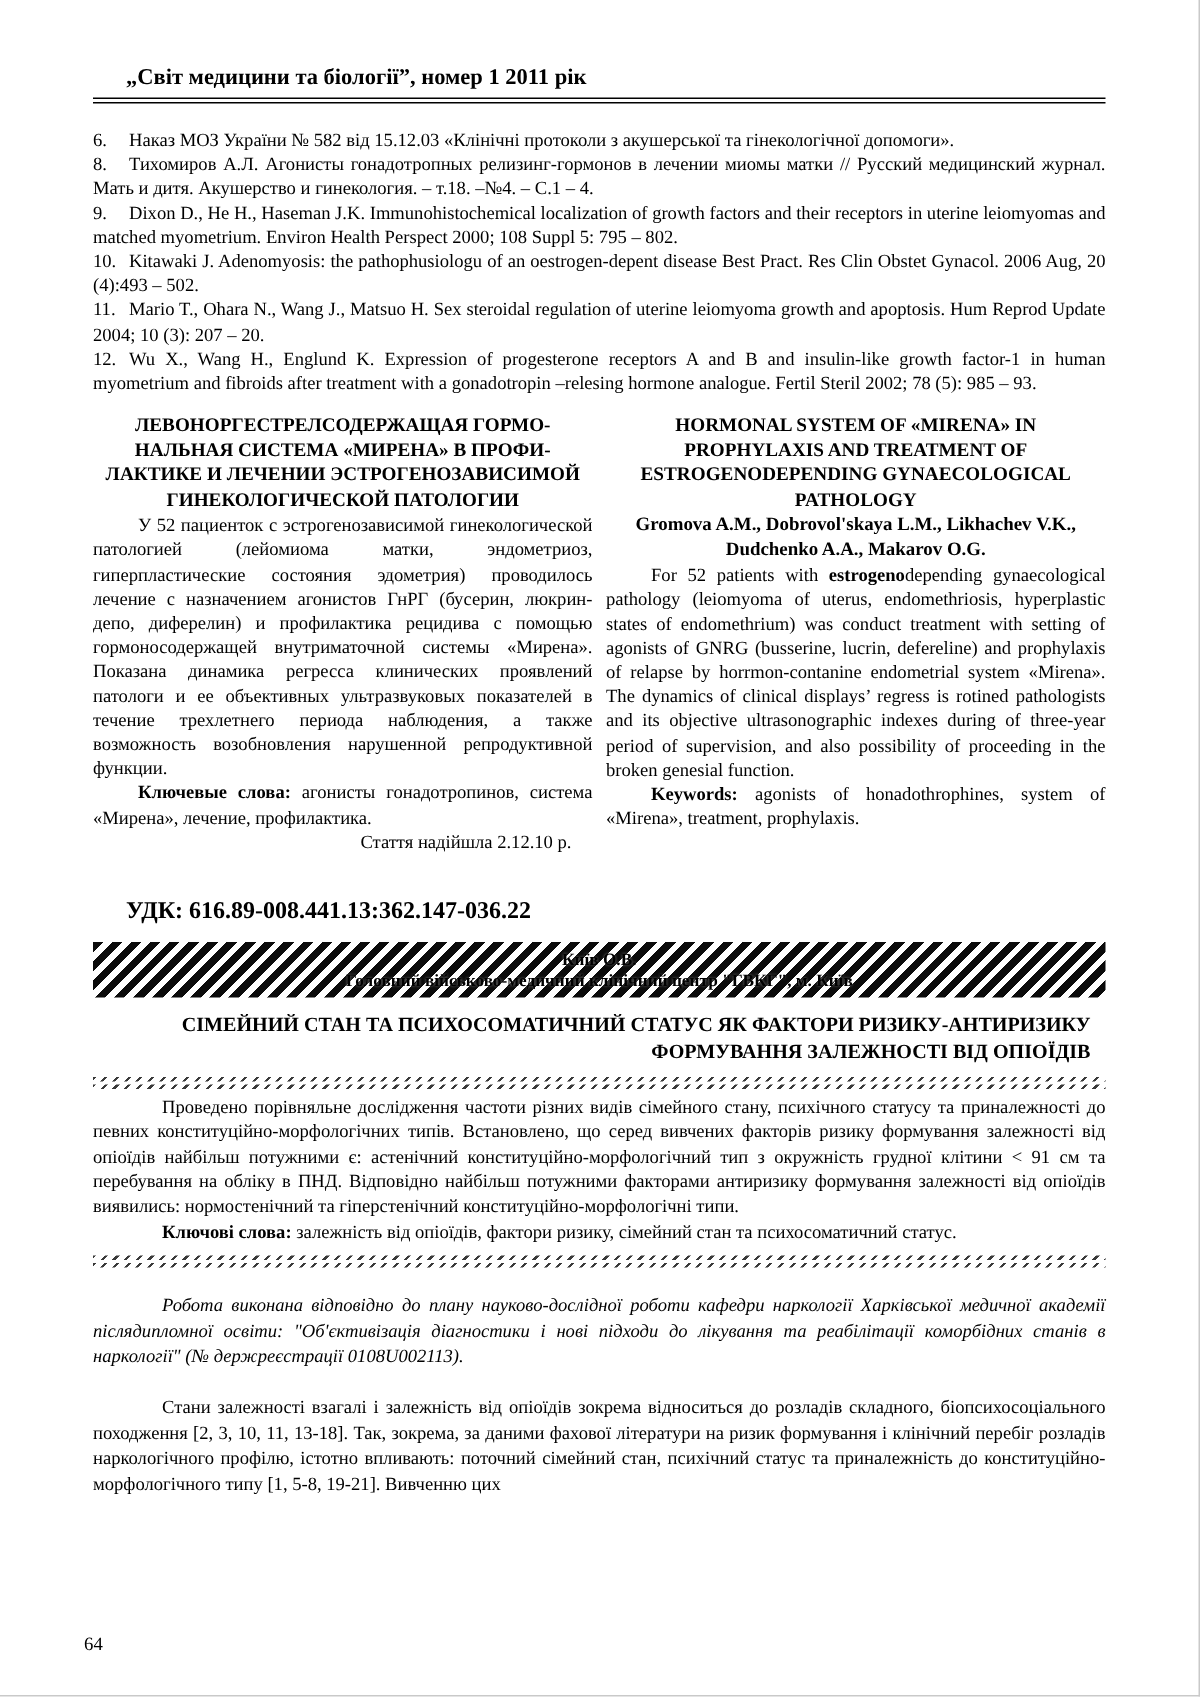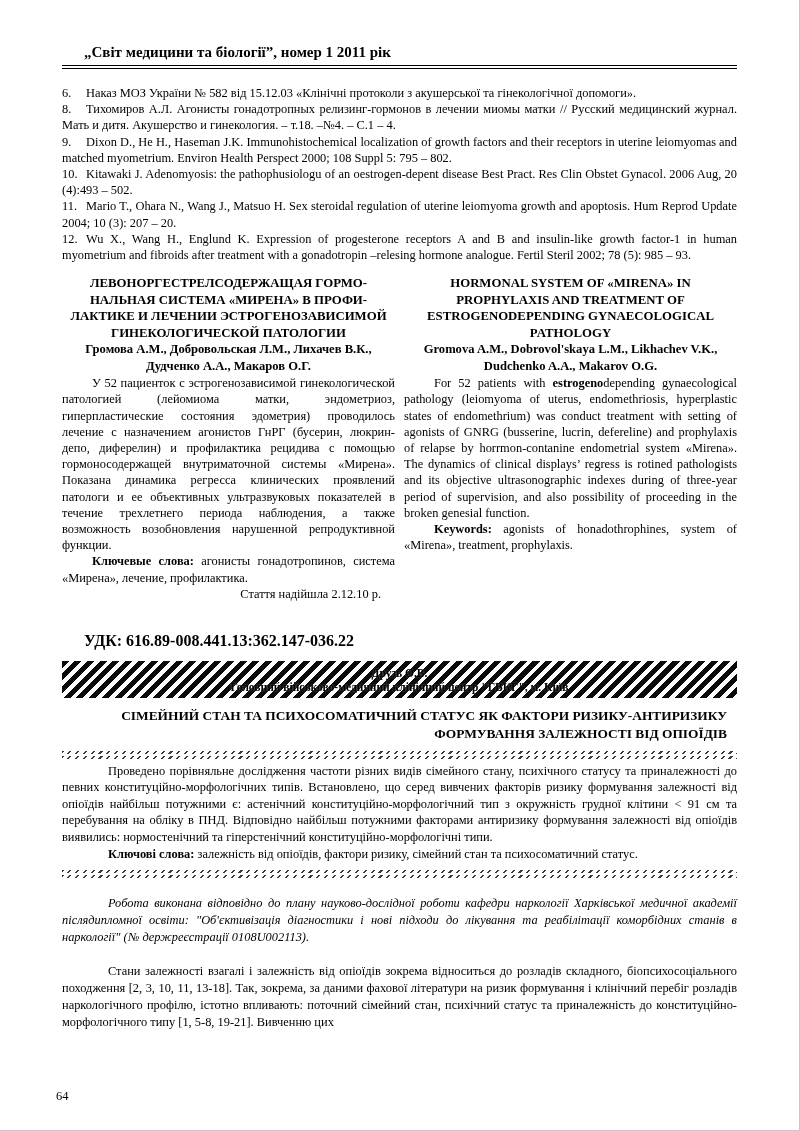--- a/index.html
+++ b/index.html
@@ -104,37 +104,36 @@
     <p class="ref"><span class="ref-num">9.</span><span>Dixon D., He H., Haseman J.K. Immunohistochemical localization of growth factors and their receptors in uterine leiomyomas and matched myometrium. Environ Health Perspect 2000; 108 Suppl 5: 795 – 802.</span></p>
     <p class="ref"><span class="ref-num">10.</span><span>Kitawaki J. Adenomyosis: the pathophusiologu of an oestrogen-depent disease Best Pract. Res Clin Obstet Gynacol. 2006 Aug, 20 (4):493 – 502.</span></p>
     <p class="ref"><span class="ref-num">11.</span><span>Mario T., Ohara N., Wang J., Matsuo H. Sex steroidal regulation of uterine leiomyoma growth and apoptosis. Hum Reprod Update 2004; 10 (3): 207 – 20.</span></p>
     <p class="ref"><span class="ref-num">12.</span><span>Wu X., Wang H., Englund K. Expression of progesterone receptors A and B and insulin-like growth factor-1 in human myometrium and fibroids after treatment with a gonadotropin –relesing hormone analogue. Fertil Steril 2002; 78 (5): 985 – 93.</span></p>
   </div>
 
 
   <div class="abstract-cols">
     <div class="col">
       <div class="col-title">ЛЕВОНОРГЕСТРЕЛСОДЕРЖАЩАЯ ГОРМО­НАЛЬНАЯ СИСТЕМА «МИРЕНА» В ПРОФИ­ЛАКТИКЕ И ЛЕЧЕНИИ ЭСТРОГЕНОЗАВИ­СИМОЙ ГИНЕКОЛОГИЧЕСКОЙ ПАТОЛОГИИ</div>
-      <div class="col-authors">Громова А.М., Добровольская Л.М., Лихачев В.К., Дудченко А.А., Макаров О.Г.</div>
       <p class="col-body">У 52 пациенток с эстрогенозависимой гинекологической патологией (лейомиома матки, эндометриоз, гиперпластические состояния эдометрия) проводилось лечение с назначением агонистов ГнРГ (бусерин, люкрин-депо, диферелин) и профилактика рецидива с помощью гормоносодержащей внутриматочной системы «Мирена». Показана динамика регресса клинических проявлений патологи и ее объективных ультразвуковых показателей в течение трехлетнего периода наблюдения, а также возможность возобновления нарушенной репродуктивной функции.</p>
       <p class="col-keywords"><span class="b">Ключевые слова:</span><span> агонисты гонадотропинов, система «Мирена», лечение, профилактика.</span></p>
       <p class="received-line">Стаття надійшла 2.12.10 р.</p>
     </div>
     <div class="col">
       <div class="col-title">HORMONAL SYSTEM OF «MIRENA» IN PROPHYLAXIS AND TREATMENT OF ESTROGENODEPENDING GYNAECOLOGICAL PATHOLOGY</div>
       <div class="col-authors">Gromova A.M., Dobrovol'skaya L.M., Likhachev V.K., Dudchenko A.A., Makarov O.G.</div>
       <p class="col-body"><span>For 52 patients with </span><span class="b">estrogeno</span><span>depending gynaecological pathology (leiomyoma of uterus, endomethriosis, hyperplastic states of endomethrium) was conduct treatment with setting of agonists of GNRG (busserine, lucrin, defereline) and prophylaxis of relapse by horrmon-contanine endometrial system «Mirena». The dynamics of clinical displays’ regress is rotined pathologists and its objective ultrasonographic indexes during of three-year period of supervision, and also possibility of proceeding in the broken genesial function.</span></p>
       <p class="col-keywords"><span class="b">Keywords:</span><span> agonists of honadothrophines, system of «Mirena», treatment, prophylaxis.</span></p>
     </div>
   </div>
 
   <div class="udk">УДК: 616.89-008.441.13:362.147-036.22</div>
 
   <div class="band-author hatch">
-    <span class="line1">Друзь О.В.</span>
+    <span class="line1">Київ О.В.</span>
     <span class="line2">Головний військово-медичний клінічний центр "ГВКГ", м. Київ</span>
   </div>
 
   <div class="article-title">СІМЕЙНИЙ СТАН ТА ПСИХОСОМАТИЧНИЙ СТАТУС ЯК ФАКТОРИ РИЗИКУ-АНТИРИЗИКУ ФОРМУВАННЯ ЗАЛЕЖНОСТІ ВІД ОПІОЇДІВ</div>
 
   <div class="dotted-band">
     <div class="row"></div>
     <div class="row"></div>
   </div>
 

